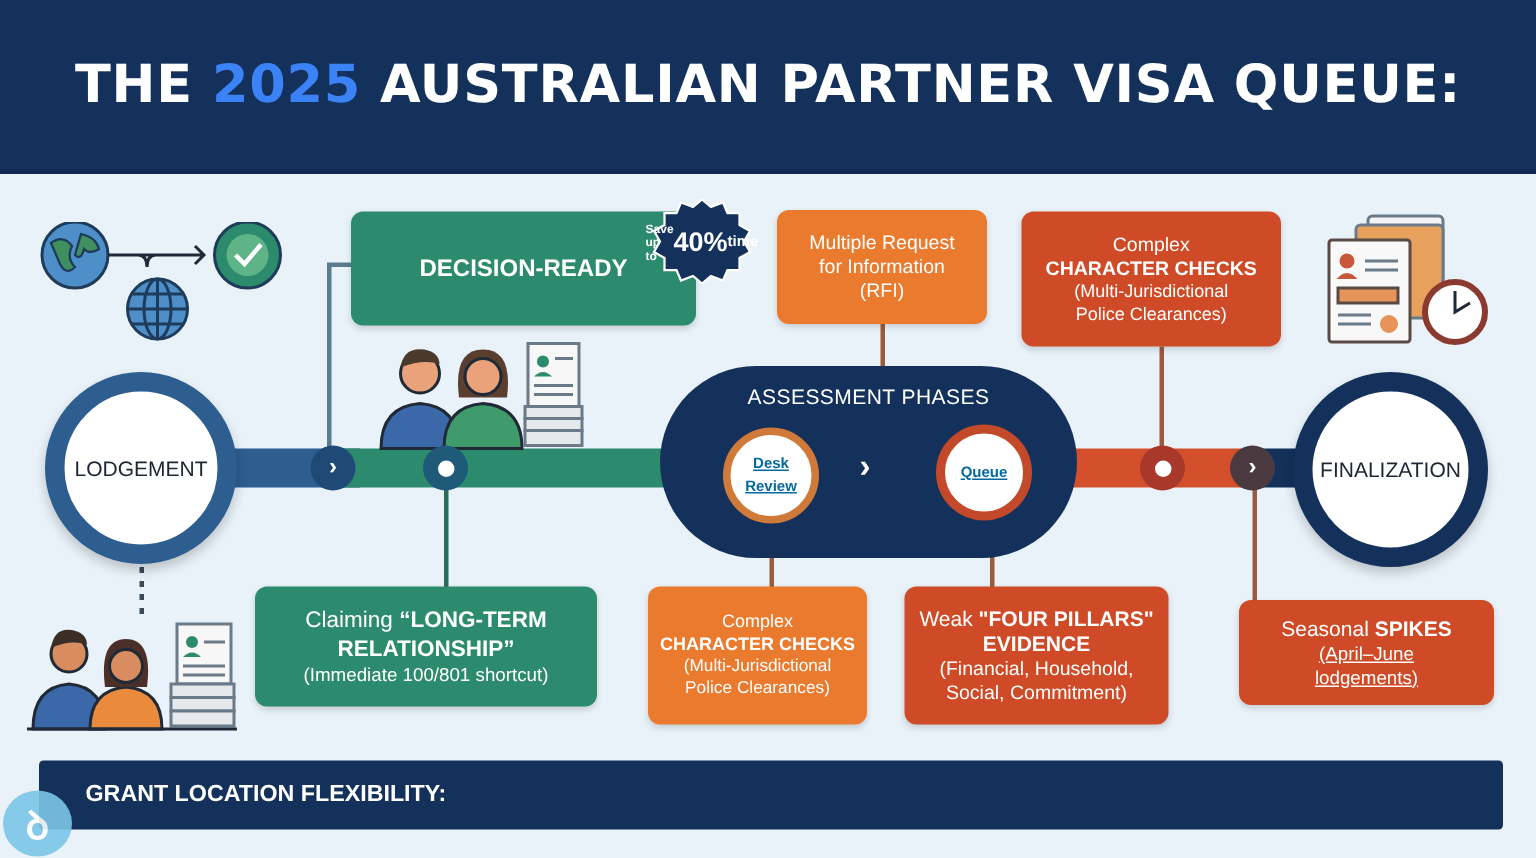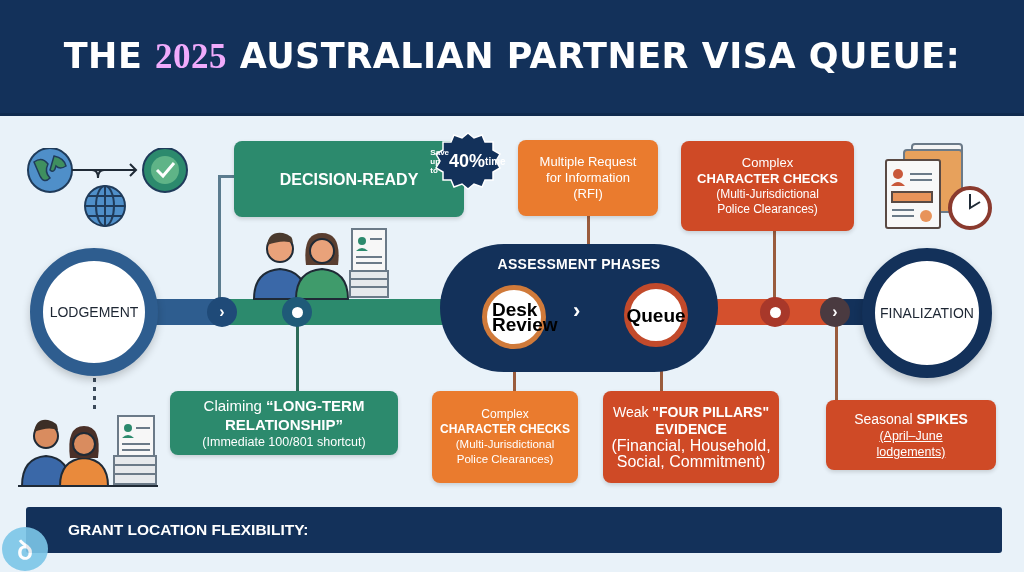--- a/index.html
+++ b/index.html
@@ -12,21 +12,21 @@
   .header {
     position: absolute; left: 0; top: 0; width: 1024px; height: 116px;
     background: #13315a;
     display: flex; flex-direction: column; align-items: center; justify-content: center;
     border-bottom: 3px solid #0f2a4e;
   }
   .header .line {
     color: #ffffff; font-weight: 700; font-size: 35px; letter-spacing: 0.5px; line-height: 42px;
     font-family: "DejaVu Sans", sans-serif;
   }
-  .header .accent { color: #f0abfc; font-family: Liberation Serif, serif; }
+  .header .accent { color: #3b82f6; }
 
   .abs { position: absolute; }
 
   
   .bar { position: absolute; height: 26px; }
   .bar-blue { left: 150px; top: 299px; width: 90px; background: #2e5d8f; }
   .bar-green { left: 222px; top: 299px; width: 260px; background: #2c8a6d; }
   .bar-red { left: 700px; top: 299px; width: 140px; background: #d4502d; }
   .bar-navy { left: 830px; top: 299px; width: 50px; background: #13315a; }
 
@@ -51,26 +51,26 @@
   .node-ring::after {
     content: ""; width: 11px; height: 11px; background: #ffffff; border-radius: 50%;
   }
 
   .assess {
     position: absolute; left: 440px; top: 244px; width: 278px; height: 128px;
     background: #13315a; border-radius: 64px;
   }
   .assess-title {
     position: absolute; left: 0; top: 12px; width: 100%; text-align: center;
-    color: #ffffff; font-weight: 700; font-size: 14px; letter-spacing: 0.3px;
+    color: #ffffff; font-weight: 400; font-size: 14px; letter-spacing: 0.3px;
   }
   .phase {
     position: absolute; width: 64px; height: 64px; border-radius: 50%; background: #ffffff;
     display: flex; align-items: center; justify-content: center; text-align: center;
-    font-weight: 700; color: #000000; font-size: 19px; line-height: 15px;
+    font-weight: 700; color: #0369a1; font-size: 10px; line-height: 15px; text-decoration: underline;
   }
   .phase-desk { left: 482px; top: 285px; border: 5px solid #d07a3a; }
   .phase-queue { left: 624px; top: 283px; border: 6px solid #c24a2b; }
   .assess-arrow { position: absolute; left: 573px; top: 298px; color: #ffffff; font-size: 22px; font-weight: 700; }
 
   .box {
     position: absolute; border-radius: 8px; color: #ffffff; text-align: center;
     display: flex; flex-direction: column; justify-content: center; align-items: center;
     box-shadow: 0 2px 4px rgba(0,0,0,0.15);
   }
@@ -84,51 +84,51 @@
   .b-front .t2 { font-size: 12.5px; line-height: 17px; }
 
   .b-rfi { left: 518px; top: 140px; width: 140px; height: 76px; }
   .b-rfi .t { font-size: 13px; line-height: 16px; }
 
   .b-char-top { left: 681px; top: 141px; width: 173px; height: 90px; }
   .b-char-top .t1 { font-size: 13px; line-height: 16px; }
   .b-char-top .t2 { font-size: 13px; font-weight: 700; line-height: 16px; }
   .b-char-top .t3 { font-size: 12px; line-height: 15px; }
 
-  .b-ltr { left: 170px; top: 391px; width: 228px; height: 64px; }
+  .b-ltr { left: 170px; top: 391px; width: 228px; height: 80px; }
   .b-ltr .t1 { font-size: 15px; line-height: 19px; }
   .b-ltr .t2 { font-size: 12.5px; line-height: 17px; }
 
   .b-char-bot { left: 432px; top: 391px; width: 146px; height: 92px; }
   .b-char-bot .t1 { font-size: 12px; line-height: 15px; }
   .b-char-bot .t2 { font-size: 12px; font-weight: 700; line-height: 15px; }
   .b-char-bot .t3 { font-size: 11.5px; line-height: 15px; }
 
   .b-pillars { left: 603px; top: 391px; width: 176px; height: 92px; }
   .b-pillars .t1 { font-size: 14px; line-height: 17px; }
-  .b-pillars .t2 { font-size: 16px; line-height: 16px; }
+  .b-pillars .t2 { font-size: 13px; line-height: 16px; }
 
   .b-seasonal { left: 826px; top: 400px; width: 170px; height: 70px; }
   .b-seasonal .t1 { font-size: 14px; line-height: 17px; }
   .b-seasonal .t2 { font-size: 12.5px; line-height: 16px; text-decoration: underline; }
 
   .badge {
     position: absolute; left: 432px; top: 132px; width: 72px; height: 58px;
     display: flex; flex-direction: row; align-items: center; justify-content: center;
     color: #ffffff;
   }
   .badge svg { position: absolute; left: 0; top: 0; }
   .badge .s1 { font-size: 8px; font-weight: 700; position: relative; }
   .badge .s2 { font-size: 18px; font-weight: 700; line-height: 18px; position: relative; }
   .badge .s3 { font-size: 10px; font-weight: 700; position: relative; }
 
   .footer {
     position: absolute; left: 26px; top: 507px; width: 976px; height: 46px;
     background: #13315a; border-radius: 3px;
-    display: flex; align-items: center; padding-left: 42px;
+    display: flex; align-items: center; padding-left: 31px;
     color: #ffffff; font-size: 15.5px;
   }
   .footer b { font-weight: 700; margin-right: 6px; }
 
   .logo {
     position: absolute; left: 2px; top: 527px; width: 46px; height: 44px; border-radius: 50%;
     background: #7cc6e8; opacity: 0.9;
     display: flex; align-items: center; justify-content: center; color: #ffffff; font-size: 26px; font-weight: 700;
   }
 </style>

